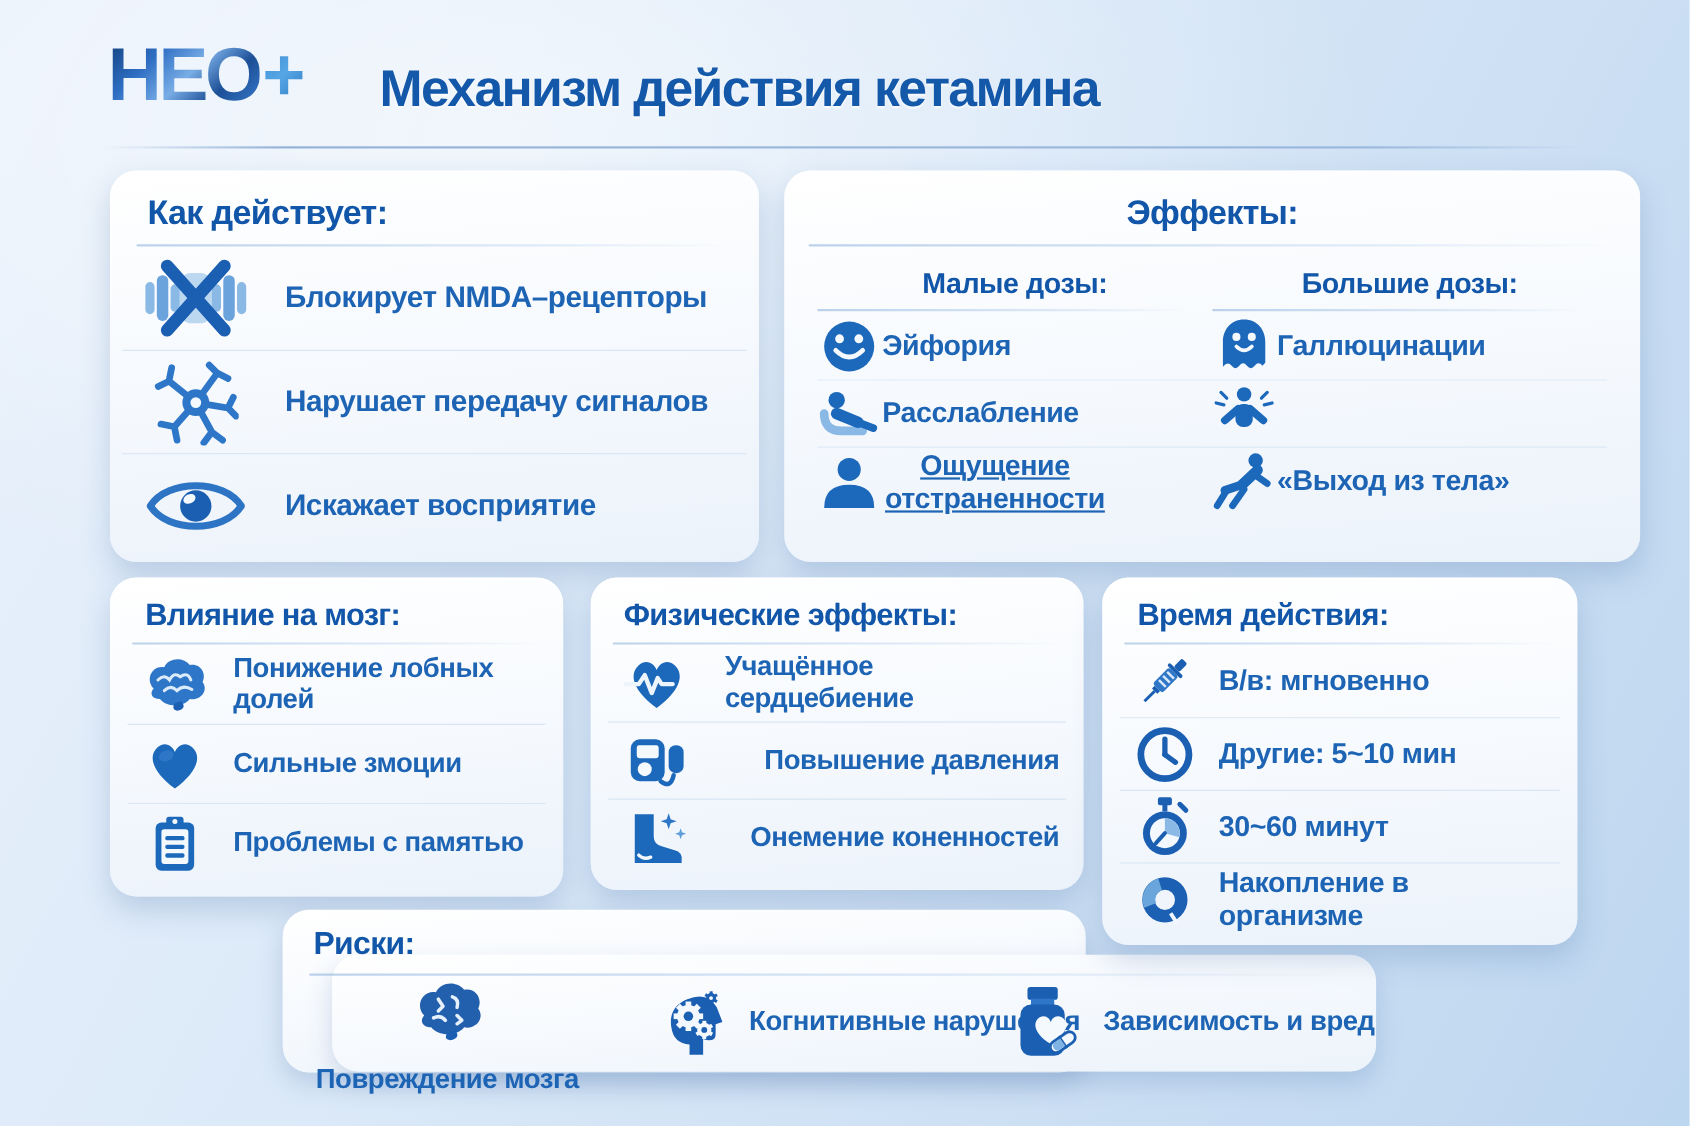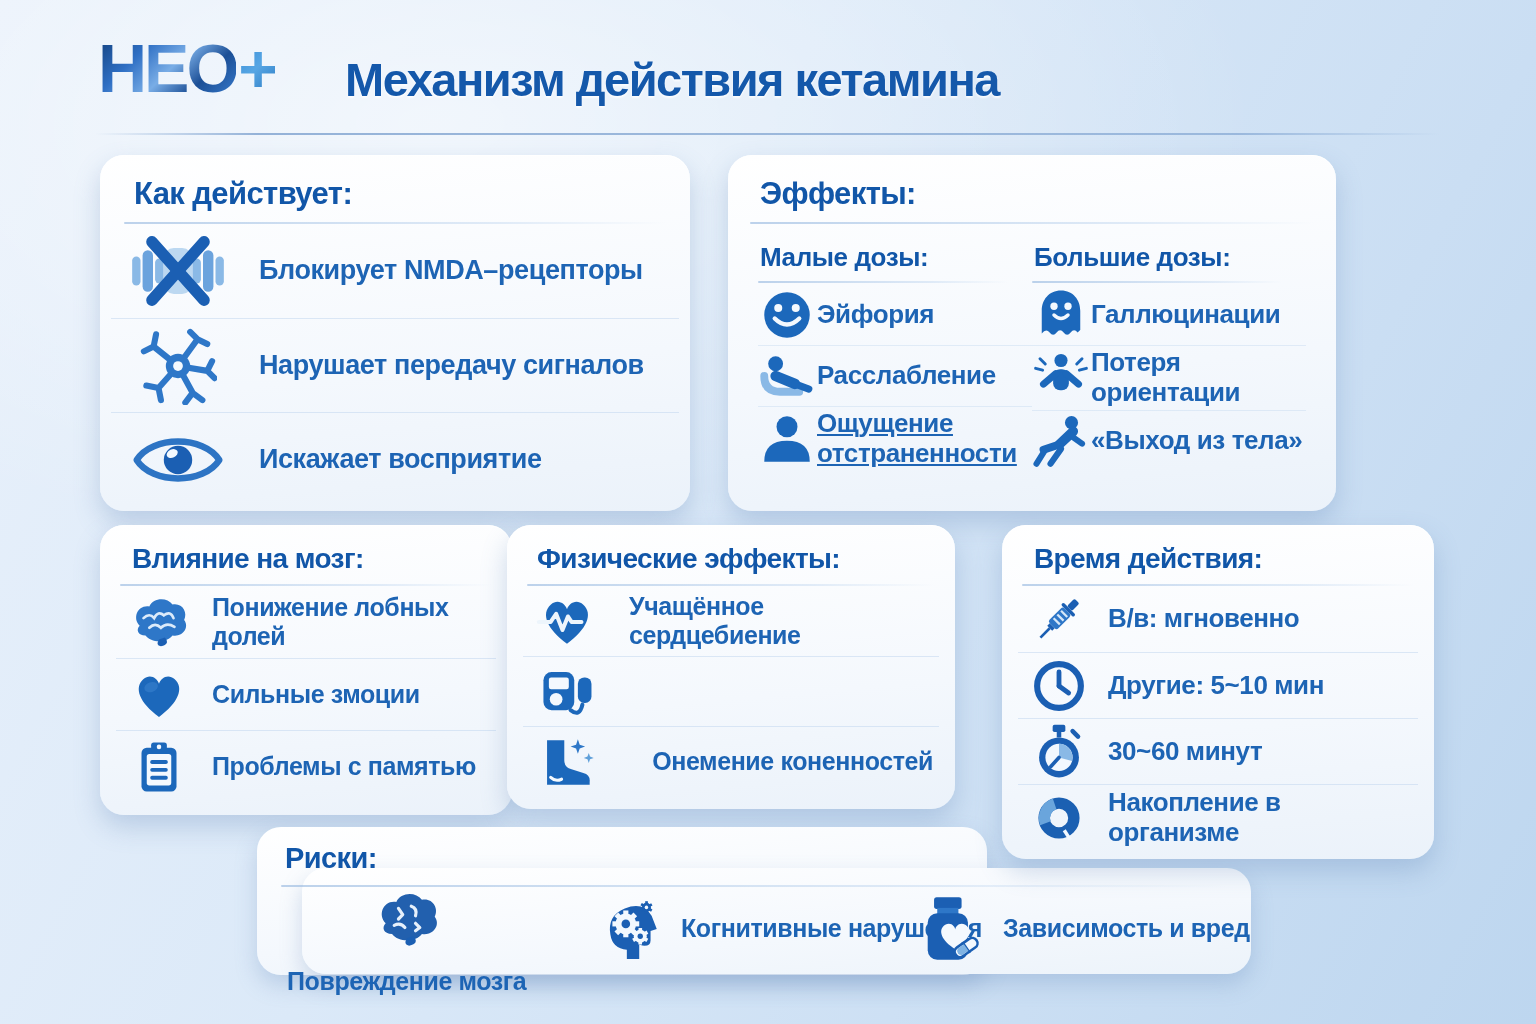--- a/index.html
+++ b/index.html
@@ -53,21 +53,21 @@
   
   .card-how { left:100px; top:155px; width:590px; height:356px; }
   .card-how .card-title { font-size:31px; padding:21px 34px 10px; }
   .card-how .rule { margin:0 24px; }
   .card-how .list { padding:0 11px; }
   .card-how .row { height:94px; gap:22px; padding:0 8px; }
   .card-how .icn { width:118px; }
   .card-how .item-label { font-size:27px; }
 
   
-  .card-effects { left:728px; top:155px; width:608px; height:356px; }
+  .card-effects { left:713px; top:155px; width:778px; height:356px;text-align:center; }
   .card-effects .card-title { font-size:31px; padding:21px 32px 10px; }
   .card-effects .rule { margin:0 22px; }
   .cols { display:flex; padding:16px 30px 0 30px; }
   .col { flex:1; }
   .col-title { font-size:26px; font-weight:bold; color:#1156a8; letter-spacing:-.4px; padding:2px 2px 8px; }
   .col .rule { margin:0 24px 2px 0; }
   .col .row { min-height:59px; gap:1px; padding:2px 0; border:none; }
   .col .row + .row { border-top:1px solid rgba(198,218,240,.45); }
   .col .icn { width:58px; }
   .col .item-label { font-size:26px; }
@@ -76,21 +76,21 @@
   
   .card-brain { left:100px; top:525px; width:412px; height:290px; }
   .card-brain .card-title { font-size:28px; padding:18px 32px 9px; }
   .card-brain .rule { margin:0 20px; }
   .card-brain .list { padding:0 16px; }
   .card-brain .row { height:72px; gap:16px; padding:0 6px; }
   .card-brain .icn { width:74px; }
   .card-brain .item-label { font-size:25px; }
 
   
-  .card-physical { left:507px; top:525px; width:448px; height:284px; }
+  .card-physical { left:537px; top:525px; width:448px; height:284px; }
   .card-physical .card-title { font-size:28px; padding:18px 30px 9px; }
   .card-physical .rule { margin:0 20px; }
   .card-physical .list { padding:0 16px; }
   .card-physical .row { height:70px; gap:24px; padding:0 6px;justify-content:space-between; }
   .card-physical .icn { width:76px; }
   .card-physical .item-label { font-size:25px; }
 
   
   .card-timing { left:1002px; top:525px; width:432px; height:334px; z-index:3; }
   .card-timing .card-title { font-size:28px; padding:18px 32px 9px; }
@@ -234,21 +234,20 @@
               <line x1="26" y1="27" x2="12" y2="39" stroke="#1c68bb" stroke-width="8" stroke-linecap="round"></line>
               <line x1="38" y1="27" x2="52" y2="39" stroke="#1c68bb" stroke-width="8" stroke-linecap="round"></line>
               <g stroke="#1c68bb" stroke-width="3.4" stroke-linecap="round">
                 <line x1="14" y1="16" x2="8" y2="10"></line>
                   <line x1="11" y1="23" x2="3" y2="21"></line>
                 <line x1="50" y1="16" x2="56" y2="10"></line>
                   <line x1="53" y1="23" x2="61" y2="21"></line>
               </g>
             </svg>
           </span>
-          <span class="item-label">Потеря ориентации</span>
         </div>
         <div class="row">
           <span class="icn">
             <svg width="56" height="56" viewBox="0 0 64 64">
               <circle cx="44" cy="11" r="7.5" fill="#1c68bb"></circle>
               <line x1="46" y1="21" x2="30" y2="36" stroke="#1c68bb" stroke-width="11" stroke-linecap="round"></line>
               <line x1="42" y1="25" x2="56" y2="35" stroke="#1c68bb" stroke-width="7" stroke-linecap="round"></line>
               <line x1="30" y1="36" x2="12" y2="42" stroke="#1c68bb" stroke-width="9" stroke-linecap="round"></line>
               <line x1="14" y1="42" x2="4" y2="58" stroke="#1c68bb" stroke-width="7" stroke-linecap="round"></line>
               <line x1="32" y1="41" x2="20" y2="58" stroke="#1c68bb" stroke-width="7" stroke-linecap="round"></line>
@@ -320,20 +319,21 @@
       <div class="row">
         <span class="icn">
           <svg width="60" height="58" viewBox="0 0 64 64">
             <rect x="6" y="10" width="34" height="42" rx="9" fill="#1c68bb"></rect>
             <rect x="12" y="16" width="22" height="13" rx="2.5" fill="#f4f9fe"></rect>
             <circle cx="20" cy="40" r="7" fill="#f4f9fe"></circle>
             <path d="M36 52 Q46 60 49 46" stroke="#1c68bb" stroke-width="4.5" fill="none" stroke-linecap="round"></path>
             <rect x="44" y="16" width="15" height="28" rx="7" fill="#1c68bb"></rect>
           </svg>
         </span>
+        <span class="item-label">Повышение давления</span>
       </div>
       <div class="row">
         <span class="icn">
           <svg width="62" height="58" viewBox="0 0 64 64">
             <path d="M10 8 L29 8 L29 30 Q29 38 37 40 L50 44 Q58 46 57 54 L57 57 L10 57 Z" fill="#1c68bb"></path>
             <path d="M14 49 Q19 54 26 51" stroke="#f4f9fe" stroke-width="3.4" fill="none" stroke-linecap="round"></path>
             <path d="M44 7 L46 13 L52 15 L46 17 L44 23 L42 17 L36 15 L42 13 Z" fill="#2e77c8"></path>
             <path d="M56 22 L57.4 26 L61.5 27.5 L57.4 29 L56 33 L54.6 29 L50.5 27.5 L54.6 26 Z" fill="#5e9fd9"></path>
           </svg>
         </span>

